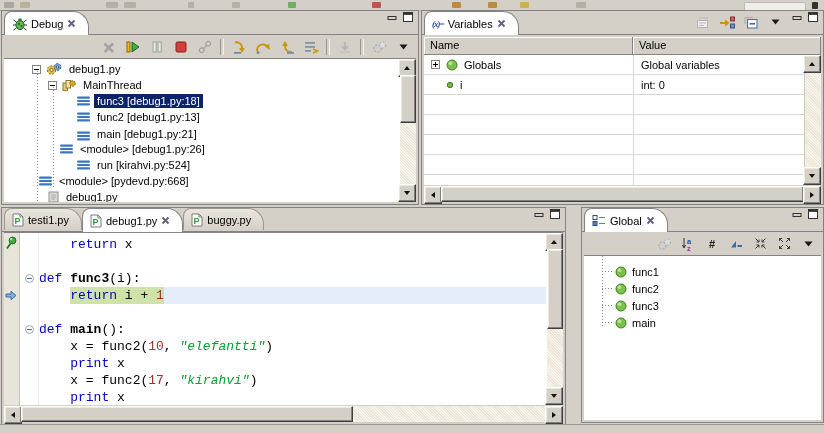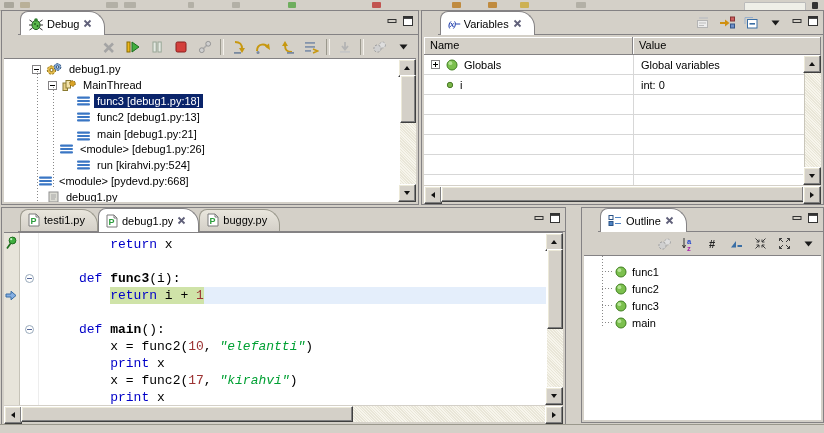--- a/index.html
+++ b/index.html
@@ -1,22 +1,22 @@
 <!DOCTYPE html>
 <html style="--sel: #0a246a; --curline: #cfe3a8; --curline-rest: #e4eefb; --c-kw: #0000c8; --c-str: #00a033; --c-num: #9c3333;"><head>
 <meta charset="utf-8">
 <style>
   html,body{margin:0;padding:0;}
   body{width:824px;height:433px;position:relative;overflow:hidden;
        background:#d4d0c8;font-family:"Liberation Sans",sans-serif;color:#000;}
   .strip{position:absolute;left:0;width:824px;background:#d4d0c8;}
   .frag{position:absolute;top:2px;height:6px;border-radius:1px;}
   .panel{position:absolute;box-sizing:border-box;border:1px solid #848284;background:#d4d0c8;}
-  .tabrow{position:absolute;left:16px;right:0;top:0;height:24px;border-bottom:1px solid #848284;
-          display:flex;align-items:center;padding-left:2px;box-sizing:border-box;}
+  .tabrow{position:absolute;left:0;right:0;top:0;height:24px;border-bottom:1px solid #848284;
+          display:flex;align-items:flex-start;padding-left:2px;box-sizing:border-box;}
   .tab{height:22px;box-sizing:border-box;display:flex;align-items:center;gap:4px;
        padding:0 12px 0 7px;font-size:11px;white-space:nowrap;position:relative;
        border:1px solid #9a988c;border-bottom:none;border-radius:8px 16px 0 0;
        background:linear-gradient(#e9e6dd,#d4d0c8);}
   .tab.active{background:#fff;border-color:#848284;margin-bottom:-1px;height:24px;z-index:3;}
   .spacer{flex:1;}
   .winbtns{display:flex;gap:3px;align-items:center;padding:0 4px 4px 0;}
   .wbtn{width:13px;height:12px;display:flex;align-items:center;justify-content:center;}
   .toolbar{position:absolute;left:0;right:0;height:23px;display:flex;align-items:center;
            justify-content:flex-end;gap:6px;padding-right:6px;box-sizing:border-box;}
@@ -52,21 +52,21 @@
          box-shadow:inset -1px -1px 0 #808080,inset 1px 1px 0 #ece9d8;}
   .a-up{width:0;height:0;border:3px solid transparent;border-bottom:4px solid #111;margin-top:-3px;}
   .a-dn{width:0;height:0;border:3px solid transparent;border-top:4px solid #111;margin-bottom:-3px;}
   .a-lf{width:0;height:0;border:3px solid transparent;border-right:4px solid #111;margin-left:-3px;}
   .a-rt{width:0;height:0;border:3px solid transparent;border-left:4px solid #111;margin-right:-3px;}
   
   .ruler-ann{position:absolute;left:0;top:0;bottom:0;width:15px;background:#e7e4da;border-right:1px solid #c6c3b8;}
   .ruler-fold{position:absolute;left:16px;top:0;bottom:0;width:18px;background:#fff;border-right:1px solid #ededed;}
   .codearea{position:absolute;font-family:"Liberation Mono","DejaVu Sans Mono",monospace;
             font-size:13px;line-height:17px;}
-  .cl{height:17px;display:flex;white-space:pre;margin-left:40px;}
+  .cl{height:17px;display:flex;white-space:pre;}
   .cl .rest{flex:1;}
   .cl.cur .body{background:var(--curline);}
   .cl.cur .rest{background:var(--curline-rest);}
   .tk-kw{color:var(--c-kw);}
   .tk-num{color:var(--c-num);}
   .tk-str{color:var(--c-str);font-style:italic;}
   .tk-fn{font-weight:bold;}
   .foldmark{position:absolute;left:5px;width:9px;height:9px;box-sizing:border-box;border:1px solid #9ab;
             border-radius:50%;background:#fff;}
   .foldmark::before{content:"";position:absolute;left:1px;right:1px;top:3px;height:1px;background:#569;}
@@ -576,21 +576,21 @@
 <div class="panel" style="left:581px;top:207px;width:243px;height:216px;">
   <div class="tabrow">
     <div class="tab active">
       <span class="ic">
           <svg width="14" height="13">
             <rect x="1" y="1.5" width="4" height="4" fill="#fff" stroke="#2a5285"></rect>
             <rect x="1" y="7.5" width="4" height="4" fill="#4f84c4" stroke="#2a5285"></rect>
             <path d="M7 3.5 H13 M7 9.5 H13" stroke="#4f84c4"></path>
           </svg>
         </span>
-      <span>Outline</span>
+      <span>Global</span>
       <span class="ic">
           <svg width="9" height="9">
             <path d="M1.5 1.5 L7.5 7.5 M7.5 1.5 L1.5 7.5" stroke="#61617a" stroke-width="1.8"></path>
           </svg>
         </span>
     </div>
     <div class="spacer"></div>
     <div class="winbtns">
       <span class="wbtn ic">
           <svg width="10" height="9">

